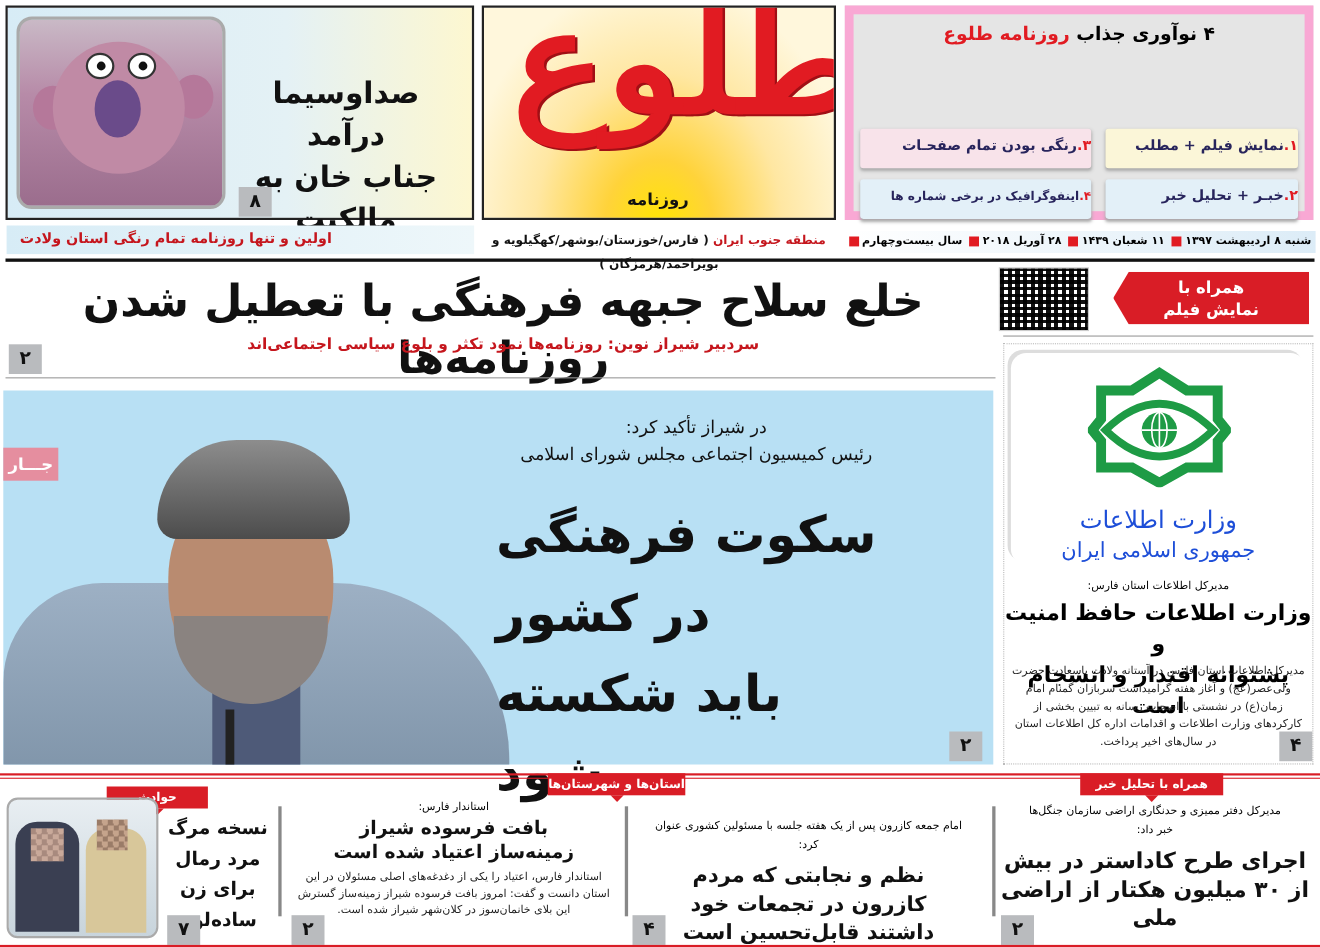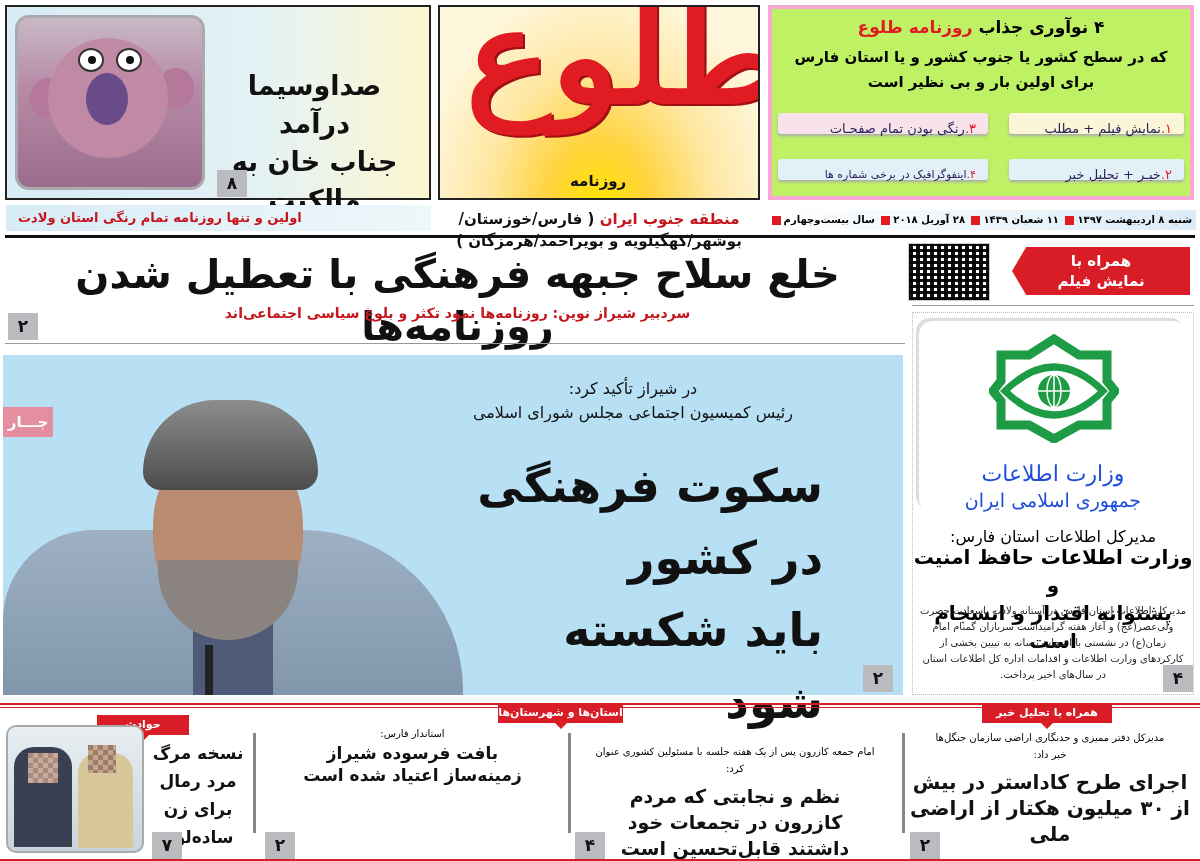--- a/index.html
+++ b/index.html
@@ -15,29 +15,29 @@
 #puppet .eye{position:absolute;top:30px;width:26px;height:24px;border-radius:50%;background:#fff;border:2px solid #333}
 #puppet .eye i{position:absolute;left:8px;top:6px;width:8px;height:8px;border-radius:50%;background:#111}
 #puppet .ear{position:absolute;width:36px;height:40px;border-radius:50%;background:#b5789a}
 #promo-left .title{right:12px;top:60px;width:205px;font-size:27px;line-height:38px;text-align:center;font-weight:bold;color:#111}
 #promo-left-tag{left:6px;top:205px;width:425px;height:26px;background:linear-gradient(90deg,#d7ecf6,#eef7fa);color:#c5161d;font-weight:bold;font-size:13px;line-height:26px;padding-right:8px;text-align:left;padding-left:12px}
 
 
 #masthead{left:438px;top:5px;width:322px;height:195px;border:2px solid #222;background:radial-gradient(ellipse at 50% 105%,#ffe600 0%,#ffd33a 22%,#ffe7a2 50%,#fff7dc 80%);overflow:hidden}
 #masthead .logo{position:absolute;left:40px;top:-15px;font-size:130px;font-weight:bold;color:#e11b22;font-family:"DejaVu Serif",serif;line-height:1;transform:scaleX(1.1);text-shadow:2px 2px 0 #a10f15}
 #masthead .sub{position:absolute;left:130px;top:165px;font-size:15px;font-weight:bold;color:#111}
-#region{left:438px;top:208px;width:322px;height:22px;font-size:15px;font-weight:bold;color:#111;text-align:center;line-height:22px}
+#region{left:438px;top:208px;width:322px;height:22px;font-size:11px;font-weight:bold;color:#111;text-align:center;line-height:22px}
 #region .red{color:#c5161d}
 
 
-#promo-right{left:768px;top:5px;width:426px;height:195px;border:4px solid #f9a8d4;background:#bef264}
+#promo-right{left:768px;top:5px;width:426px;height:195px;border:8px solid #f9a8d4;background:#e5e5e5}
 #promo-right .h1{position:absolute;top:8px;width:100%;text-align:center;font-size:17px;font-weight:bold}
 #promo-right .h1 .red{color:#e11b22}
 #promo-right .h2{position:absolute;top:36px;width:100%;text-align:center;font-size:15px;font-weight:bold;line-height:25px}
-.feat{position:absolute;height:21px;font-size:13px;font-weight:normal;color:#27245c;line-height:32px;padding:0 12px;border-radius:3px;box-shadow:0 2px 3px #aaa}
+.feat{position:absolute;height:36px;font-size:13px;font-weight:bold;color:#27245c;line-height:32px;padding:0 0;border-radius:3px;box-shadow:0 2px 3px #aaa}
 .feat .num{color:#e11b22}
 
 #dateline{left:768px;top:210px;width:428px;height:20px;font-size:10px;font-weight:bold;background:linear-gradient(90deg,#fff,#dcecf7);line-height:20px;padding-right:4px;white-space:nowrap;overflow:hidden}
 #dateline .sq{display:inline-block;width:9px;height:9px;background:#e11b22;margin:0 3px;vertical-align:middle}
 .rule{position:absolute;height:3px;background:#111}
 
 
 #film-banner{left:1012px;top:247px;width:178px;height:48px;background:#d91d26;color:#fff;font-weight:bold;font-size:15px;text-align:center;line-height:20px;padding-top:4px;clip-path:polygon(8% 0,100% 0,100% 100%,8% 100%,0 50%)}
 #qr{left:908px;top:243px;width:82px;height:58px;background:repeating-linear-gradient(90deg,#111 0 4px,#fff 4px 7px),repeating-linear-gradient(0deg,#111 0 3px,#fff 3px 6px);background-blend-mode:multiply;border:1px solid #ccc}
 
@@ -49,28 +49,28 @@
 #main-story{left:3px;top:355px;width:900px;height:340px;background:#b8e0f4}
 #man{left:0;top:45px;width:465px;height:295px;overflow:hidden}
 #man .suit{position:absolute;left:0;top:130px;width:460px;height:180px;background:linear-gradient(180deg,#9db0c4,#7f94a9);border-radius:90px 160px 0 0}
 #man .shirt{position:absolute;left:190px;top:170px;width:80px;height:150px;background:#4e5a78}
 #man .face{position:absolute;left:150px;top:40px;width:150px;height:190px;border-radius:45% 45% 50% 50%;background:#b98b70}
 #man .hair{position:absolute;left:140px;top:0;width:175px;height:90px;border-radius:80px 80px 20px 20px;background:linear-gradient(180deg,#8d8d8d,#4c4c4c)}
 #man .beard{position:absolute;left:155px;top:160px;width:140px;height:80px;border-radius:0 0 70px 70px;background:#8a8380}
 #man .mic{position:absolute;left:202px;top:245px;width:8px;height:60px;background:#222}
 #jar{left:0;top:52px;width:50px;height:30px;background:#e58e9f;color:#fff;font-weight:bold;font-size:15px;text-align:center;line-height:30px}
 #main-kicker{right:60px;top:22px;width:420px;font-size:16px;text-align:center;line-height:24px;color:#111}
-#main-title{right:80px;top:95px;width:360px;font-size:46px;font-weight:900;text-align:right;line-height:72px;color:#111}
+#main-title{right:92px;top:95px;width:360px;font-size:46px;font-weight:900;text-align:left;line-height:72px;color:#111}
 
 
 #mois{left:912px;top:312px;width:282px;height:383px;border:1px dotted #bbb}
 #mois-logo{left:6px;top:8px;width:268px;height:192px;border-radius:14px;background:#fff;box-shadow:-3px -3px 0 #ddd}
 #mois-logo .star{position:absolute;left:70px;top:12px;width:130px;height:110px}
 #mois-logo .t1{position:absolute;top:140px;width:100%;text-align:center;color:#1d4ed8;font-size:22px;font-family:"DejaVu Serif",serif;line-height:26px}
-#mois .kick{position:absolute;top:214px;width:100%;text-align:center;font-size:16px}
+#mois .kick{position:absolute;top:214px;width:100%;text-align:center;font-size:10px}
 #mois .title{position:absolute;top:230px;width:100%;text-align:center;font-size:20px;font-weight:900;line-height:28px}
 #mois .body{position:absolute;top:290px;left:6px;right:6px;text-align:center;font-size:10px;line-height:16px;color:#222}
 
 
 #bottom{left:0;top:703px;width:1200px;height:158px}
 .redline{position:absolute;left:0;right:0;height:2px;background:#d91d26}
 .tag{position:absolute;height:20px;background:#d91d26;color:#fff;font-size:11px;font-weight:bold;text-align:center;line-height:20px}
 .tag:after{content:"";position:absolute;left:50%;bottom:-6px;margin-left:-6px;border:6px solid transparent;border-top-color:#d91d26;border-bottom:0}
 .col{position:absolute;top:22px;height:134px}
 .col .kick{text-align:center;font-size:10px;line-height:17px}
@@ -114,24 +114,20 @@
 </div>
 <div id="region" class="abs">
   <span class="red">منطقه جنوب ایران</span>
   <span>( فارس/خوزستان/بوشهر/کهگیلویه و بویراحمد/هرمزگان )</span>
 </div>
 
 <div id="promo-right" class="abs">
   <div class="h1">
     <span>۴ نوآوری جذاب</span>
     <span class="red">روزنامه طلوع</span>
-  </div>
-  <div class="h2">
-    <div>که در سطح کشور یا جنوب کشور و یا استان فارس</div>
-    <div>برای اولین بار و بی نظیر است</div>
   </div>
   <div class="feat" style="right:6px;top:104px;width:175px;background:#fbf6d8">
     <span class="num">۱.</span><span>نمایش فیلم + مطلب</span>
   </div>
   <div class="feat" style="left:6px;top:104px;width:210px;background:#f8e3ea">
     <span class="num">۳.</span><span>رنگی بودن تمام صفحـات</span>
   </div>
   <div class="feat" style="right:6px;top:150px;width:175px;background:#e3f0f8">
     <span class="num">۲.</span><span>خبـر + تحلیل خبر</span>
   </div>
@@ -231,20 +227,21 @@
   <div class="col" style="left:575px;width:320px">
     <div class="kick" style="margin-top:18px;padding:0 20px">امام جمعه کازرون پس از یک هفته جلسه با مسئولین کشوری عنوان کرد:</div>
     <div class="title" style="font-size:19px;line-height:26px;margin-top:6px;padding:0 40px">نظم و نجابتی که مردم کازرون در تجمعات خود داشتند قابل‌تحسین است</div>
   </div>
   <div class="pn" style="left:575px;top:129px">۴</div>
   <div class="vsep" style="left:568px"></div>
 
   <div class="col" style="left:260px;width:305px">
     <div class="kick" style="margin-top:0">استاندار فارس:</div>
     <div class="title" style="font-size:17px;line-height:22px;padding:0 30px">بافت فرسوده شیراز زمینه‌ساز اعتیاد شده است</div>
+    <div class="body" style="margin-top:4px;padding:0 8px">استاندار فارس، اعتیاد را یکی از دغدغه‌های اصلی مسئولان در این استان دانست و گفت: امروز بافت فرسوده شیراز زمینه‌ساز گسترش این بلای خانمان‌سوز در کلان‌شهر شیراز شده است.</div>
   </div>
   <div class="pn" style="left:265px;top:129px">۲</div>
   <div class="vsep" style="left:253px"></div>
 
   <div id="photo2">
     <div class="p1"></div>
       <div class="p2"></div>
       <div class="b1"></div>
       <div class="b2"></div>
   </div>

